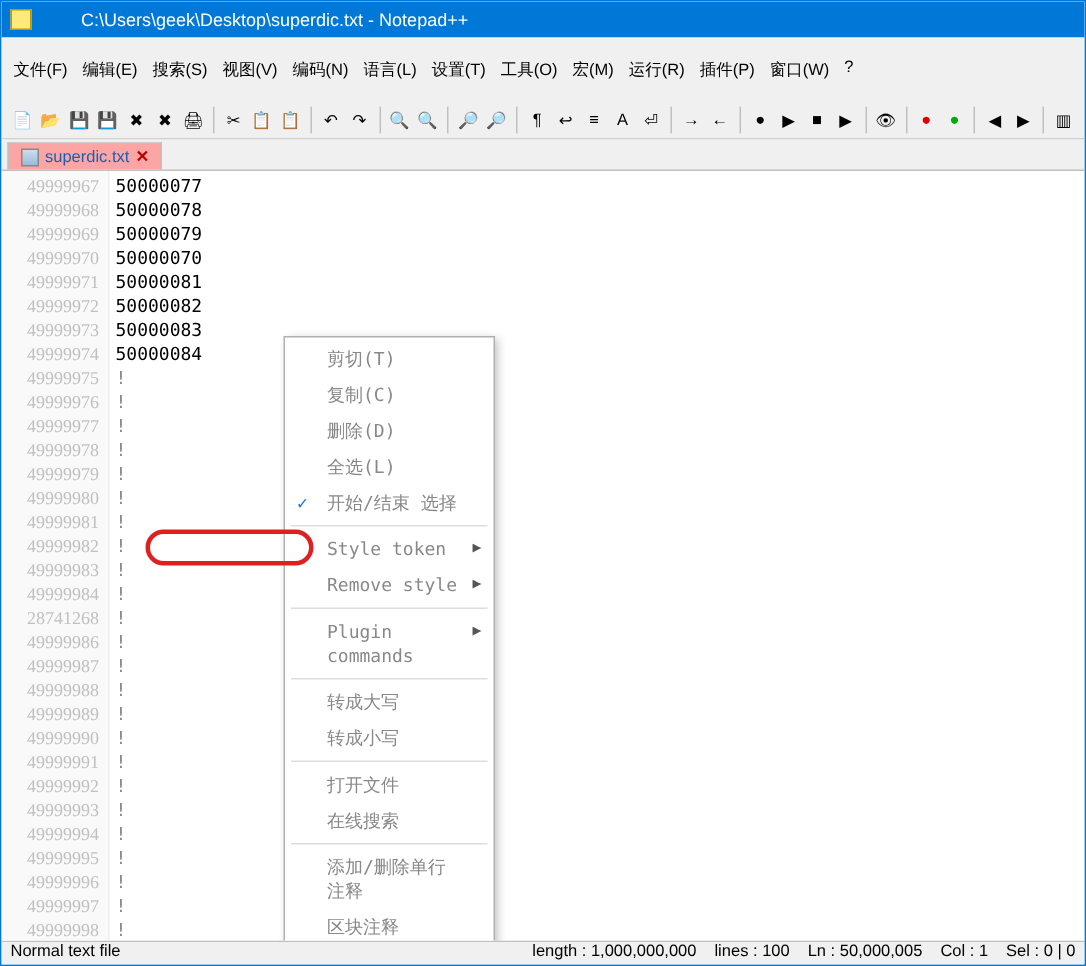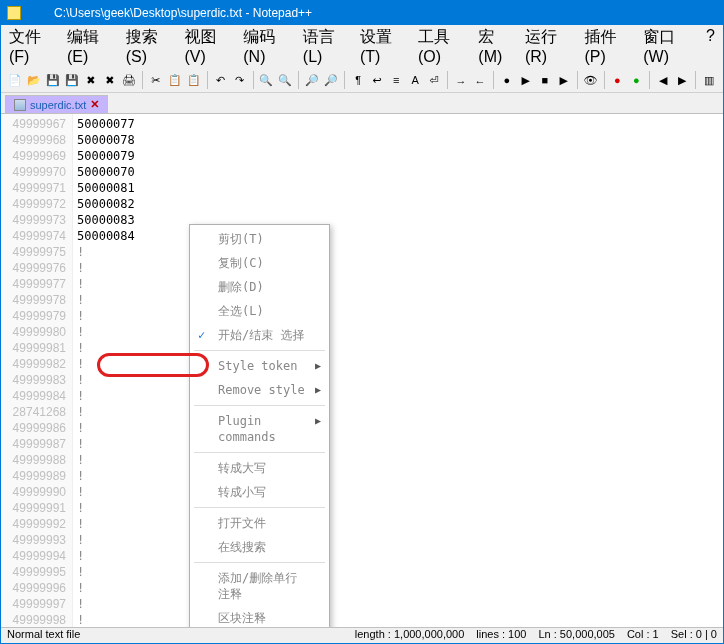--- a/index.html
+++ b/index.html
@@ -1,29 +1,29 @@
 <!DOCTYPE html>
 <html><head>
 <meta charset="utf-8">
 <style>
   * { box-sizing: border-box; margin: 0; padding: 0; }
   body { font-family: "Microsoft YaHei", Tahoma, sans-serif; font-size: 12px; background: #fff; width: 724px; height: 644px; overflow: hidden; display: flex; flex-direction: column; border: 1px solid #0078d7; }
   .titlebar { background: #0078d7; color: #fff; height: 24px; display: flex; align-items: center; padding: 0 6px; font-size: 12px; gap: 27px; }
   .titlebar .icon { width: 14px; height: 14px; background: #ffe97a; border: 1px solid #b89b00; margin-right: 6px; }
-  .menubar { background: #f0f0f0; display: flex; gap: 10px; padding: 2px 8px; font-size: 16px; }
+  .menubar { background: #f0f0f0; display: flex; gap: 10px; padding: 14px 8px; font-size: 11px; }
   .menubar span { cursor: default; }
   .toolbar { background: #f0f0f0; padding: 3px 6px; display: flex; gap: 3px; border-bottom: 1px solid #d0d0d0; flex-wrap: nowrap; overflow: hidden; }
   .tb-btn { width: 18px; height: 18px; border: 1px solid transparent; display: flex; align-items: center; justify-content: center; font-size: 11px; }
   .tb-sep { width: 1px; background: #c0c0c0; margin: 0 2px; }
   .tabbar { background: #f0f0f0; display: flex; padding: 2px 4px 0 4px; border-bottom: 1px solid #c0c0c0; }
-  .tab { background: #c4b5fd; border: 1px solid #c0c0c0; border-bottom: none; padding: 2px 8px; display: flex; align-items: center; gap: 4px; font-size: 11px; color: #1a5fb4; }
+  .tab { background: #fca5a5; border: 1px solid #c0c0c0; border-bottom: none; padding: 2px 8px; display: flex; align-items: center; gap: 4px; font-size: 11px; color: #1a5fb4; }
   .tab .fileicon { width: 12px; height: 12px; background: linear-gradient(#cde,#9bd); border: 1px solid #888; }
   .tab .close { color: #b00; font-weight: bold; cursor: pointer; }
   .editor { flex: 1; position: relative; overflow: hidden; background: #fff; display: flex; }
-  .gutter { width: 72px; background: #f9f9f9; border-right: 1px solid #eee; color: #c0c0c0; font-family: Liberation Sans, sans-serif; font-size: 12px; text-align: right; padding: 2px 6px 2px 2px; line-height: 16px; }
+  .gutter { width: 72px; background: #f9f9f9; border-right: 1px solid #eee; color: #c0c0c0; font-family: Liberation Serif, serif; font-size: 12px; text-align: right; padding: 2px 6px 2px 2px; line-height: 16px; }
   .gutter .ln { height: 16px; }
   .content { flex: 1; font-family: Consolas, monospace; font-size: 12px; color: #888; padding: 2px 4px; line-height: 16px; position: relative; }
   .content .row { height: 16px; white-space: pre; }
   .content .row.vis { color: #000; }
   .ctxmenu { position: absolute; left: 116px; top: 110px; width: 141px; background: #fff; border: 1px solid #b0b0b0; box-shadow: 2px 2px 6px rgba(0,0,0,0.25); font-size: 12px; padding: 2px 0; z-index: 10; }
   .ctxitem { padding: 4px 20px 4px 28px; position: relative; cursor: default; }
   .ctxitem .arrow { position: absolute; right: 8px; top: 4px; font-size: 10px; color: #555; }
   .ctxitem .check { position: absolute; left: 8px; top: 4px; color: #1a73e8; font-weight: bold; }
   .ctxsep { height: 1px; background: #ddd; margin: 3px 4px; }
   .highlight-ring { position: absolute; left: 96px; top: 239px; width: 112px; height: 24px; border: 3px solid #e02020; border-radius: 12px; pointer-events: none; z-index: 20; }

